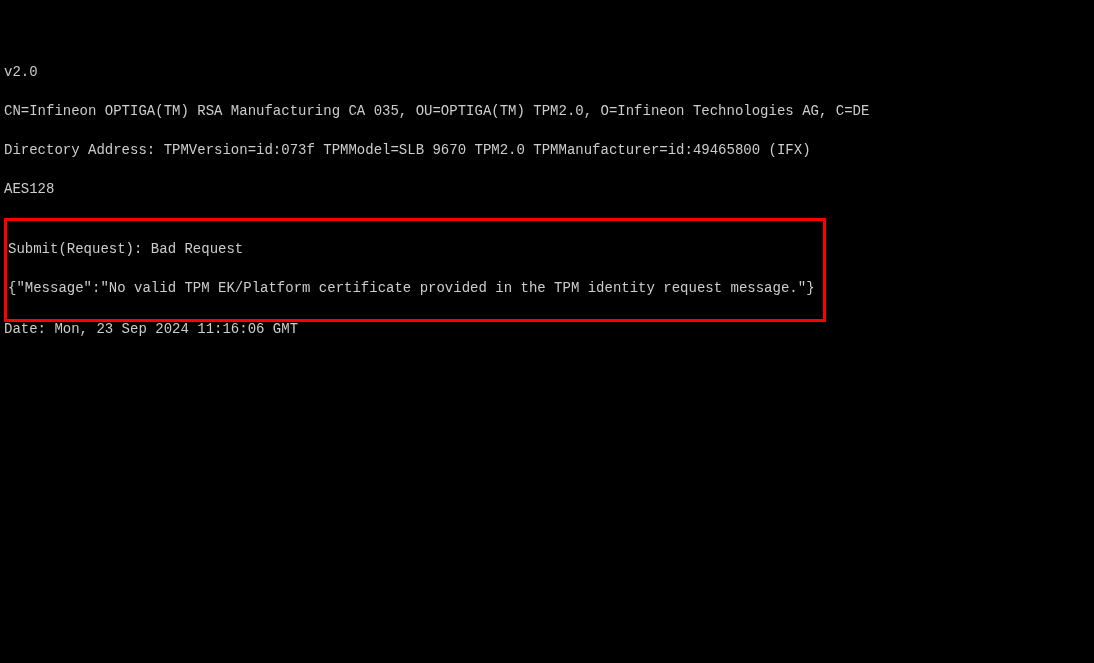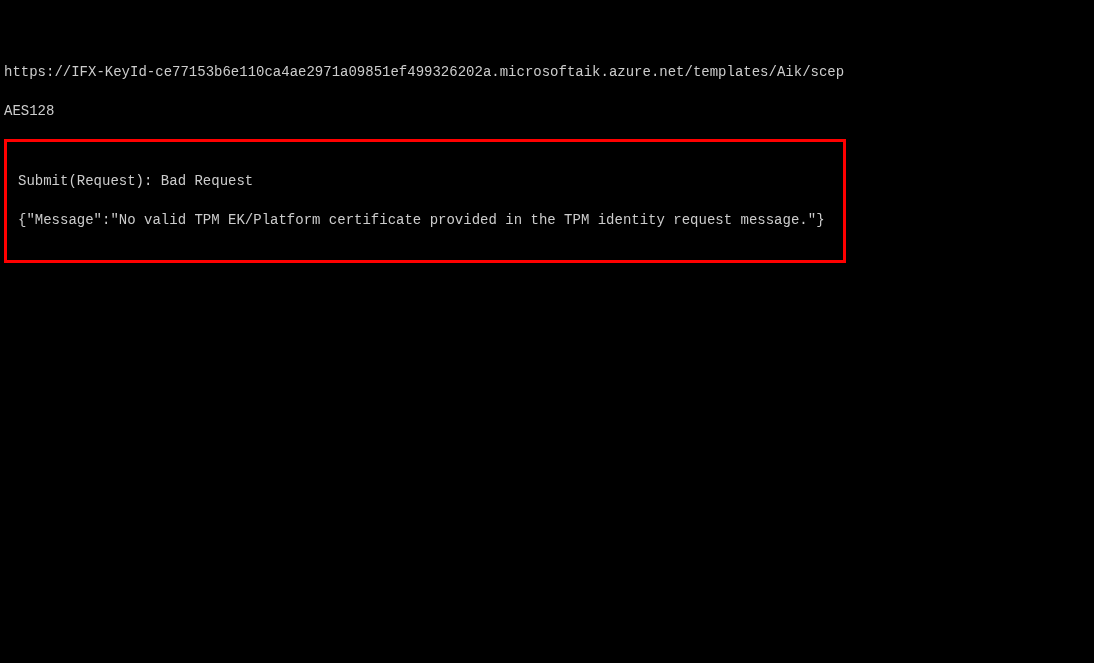--- a/index.html
+++ b/index.html
@@ -21,41 +21,44 @@
     .terminal {
       white-space: pre;
     }
     .line {
       display: block;
       min-height: 1.4em;
     }
     .error-box {
       border: 3px solid #ff0000;
       display: inline-block;
-      padding: 10px;
+      padding: 0;
       margin-top: -2px;
       margin-bottom: -2px;
       font-family: Liberation Mono, monospace;
     }
     .error-box .line {
       padding-left: 1px;
       padding-right: 8px;
     }
   </style>
 </head>
 <body>
 
 <div class="terminal">
 <span class="line"></span>
-<span class="line">https://IFX-KeyId-ce77153b6e110ca4ae2971a09851ef499326202a.microsoftaik.azure.net/templates/Aik/scep</span>
+<span class="line">v2.0</span>
+<span class="line">CN=Infineon OPTIGA(TM) RSA Manufacturing CA 035, OU=OPTIGA(TM) TPM2.0, O=Infineon Technologies AG, C=DE</span>
+<span class="line">Directory Address: TPMVersion=id:073f TPMModel=SLB 9670 TPM2.0 TPMManufacturer=id:49465800 (IFX)</span>
 <span class="line">AES128</span>
 <div class="error-box">
 <span class="line">Submit(Request): Bad Request</span>
 <span class="line">{"Message":"No valid TPM EK/Platform certificate provided in the TPM identity request message."}</span>
 </div>
+<span class="line">Date: Mon, 23 Sep 2024 11:16:06 GMT</span>
 
 
 
 
 
 
 
 
 
 

